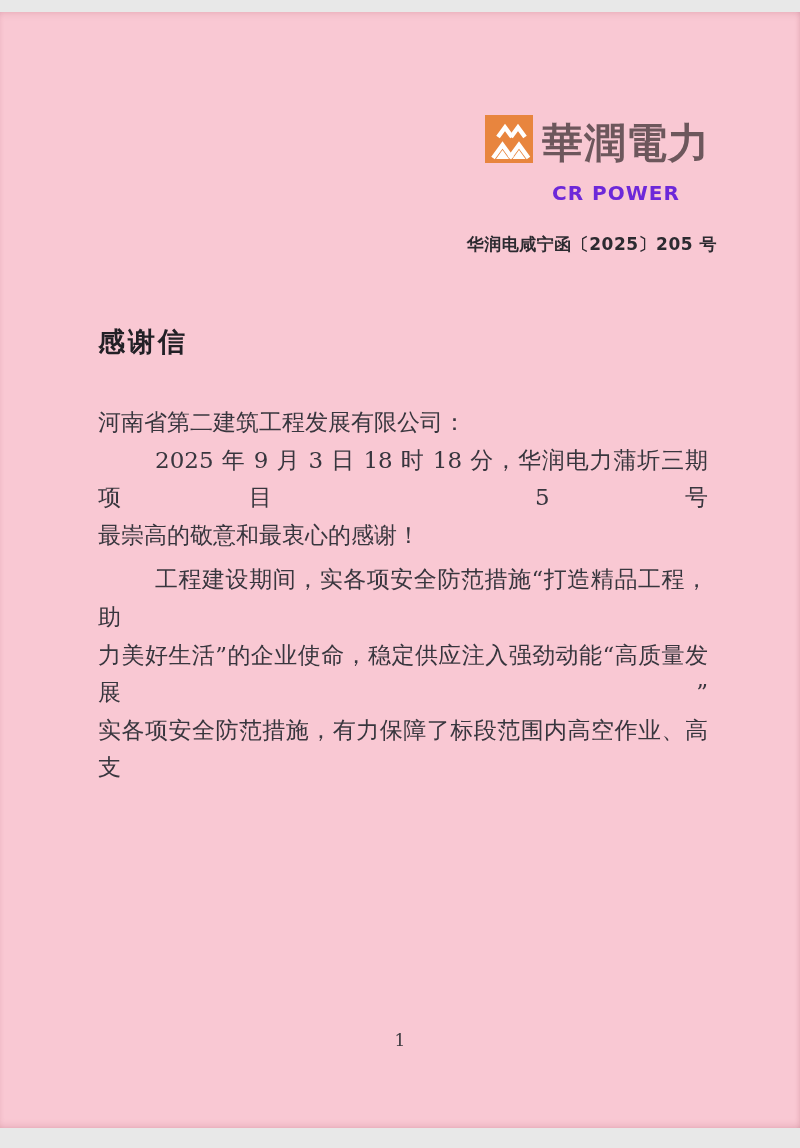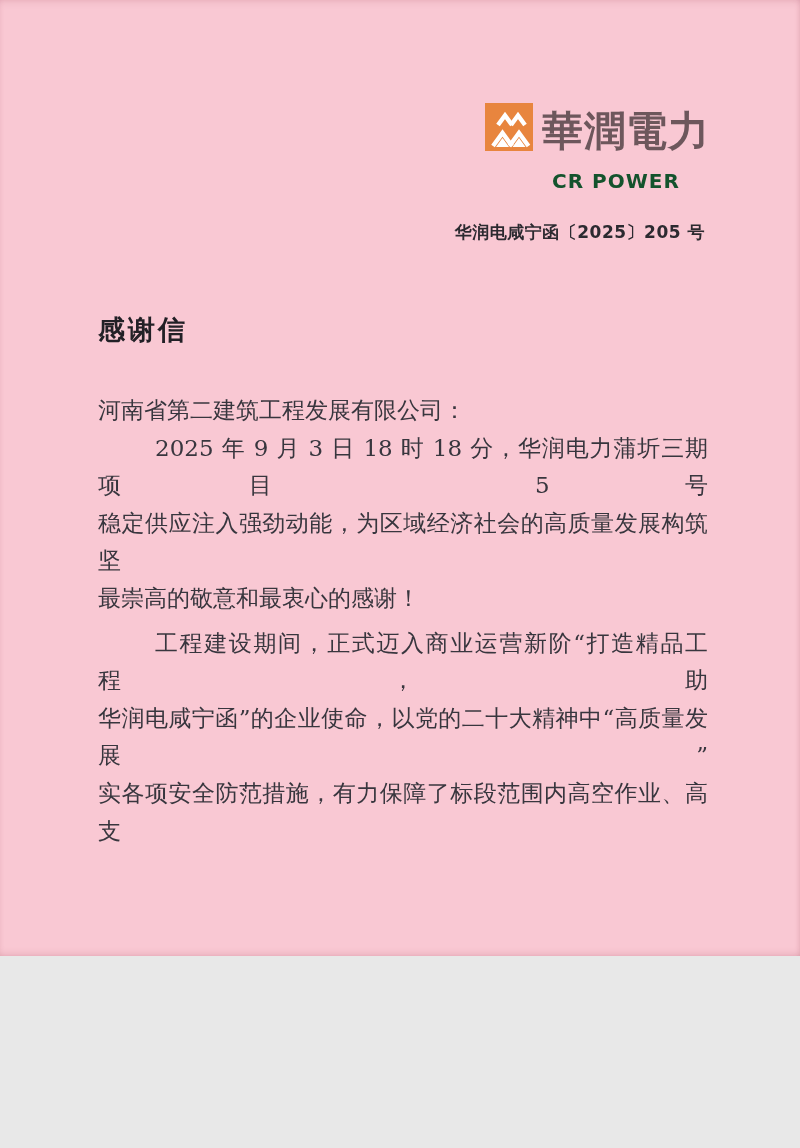--- a/index.html
+++ b/index.html
@@ -1,21 +1,21 @@
 <!DOCTYPE html>
 <html><head>
 <meta charset="utf-8">
 <style>
   * { margin: 0; padding: 0; box-sizing: border-box; }
   html, body { background: #e8e8e8; }
   .page {
     position: relative;
     width: 800px;
-    height: 956px;
-    margin: 0 auto;
+    height: 1116px;
+    margin: 12px auto;
     background: #f9c8d3;
     overflow: hidden;
     font-family: "DejaVu Serif", serif;
     box-shadow: inset 0 5px 8px -5px rgba(170,80,100,.28),
                 inset 0 -5px 8px -5px rgba(170,80,100,.33),
                 inset -4px 0 7px -5px rgba(170,80,100,.22);
   }
 
   
   .brand { position: absolute; left: 485px; top: 103px; }
@@ -28,21 +28,21 @@
   }
   .brand-latin {
     position: absolute; left: 67px; top: 66px;
     font-size: 20px; font-weight: bold; letter-spacing: 1px;
     white-space: nowrap;
     font-family: "DejaVu Sans", "Liberation Sans", sans-serif;
   }
 
   
   .reference {
-    position: absolute; right: 95px; top: 221px;
+    position: absolute; right: 83px; top: 221px;
     font-size: 17px; font-weight: bold; color: #2c2a30;
     letter-spacing: 0.5px; white-space: nowrap;
     font-family: "DejaVu Sans", "Liberation Sans", sans-serif;
   }
 
   
   .title {
     position: absolute; left: 98px; top: 312px; width: 610px;
     text-align: left;
     font-size: 27px; font-weight: bold; color: #222026;
@@ -87,33 +87,32 @@
           <path d="M8 43 L17.5 30 L27 43"></path>
           <path d="M24.5 43 L34 30 L43.5 43"></path>
         </g>
         <g fill="#ffffff">
           <path d="M17.5 35 L11 44 L24 44 Z"></path>
           <path d="M34 35 L27.5 44 L40.5 44 Z"></path>
         </g>
       </svg>
     </span>
     <span class="brand-cjk" style="color:#6d575c">華潤電力</span>
-    <span class="brand-latin" style="color:#14532d">CR POWER</span>
+    <span class="brand-latin" style="color:#6d28d9">CR POWER</span>
   </div>
 
   <div class="reference">华润电咸宁函〔2025〕205 号</div>
 
   <div class="title">感谢信</div>
 
   <div class="letter-body">
     <div class="line">河南省第二建筑工程发展有限公司：</div>
 
   <div class="line fill indent">2025 年 9 月 3 日 18 时 18 分，华润电力蒲圻三期项目 5 号</div>
-      <div class="line fill">稳定供应注入强劲动能，为区域经济社会的高质量发展构筑坚</div>
       <div class="line">最崇高的敬意和最衷心的感谢！</div>
-      <div class="line fill indent para-gap">工程建设期间，正式迈入商业运营新阶“打造精品工程，助</div>
-      <div class="line fill">华润电咸宁函”的企业使命，以党的二十大精神中“高质量发展”</div>
+      <div class="line fill indent para-gap">工程建设期间，实各项安全防范措施“打造精品工程，助</div>
+      <div class="line fill">力美好生活”的企业使命，稳定供应注入强劲动能“高质量发展”</div>
       <div class="line fill">实各项安全防范措施，有力保障了标段范围内高空作业、高支</div>
     </div>
 
   <div class="page-number">1</div>
 
 </div>
 
 </body></html>

